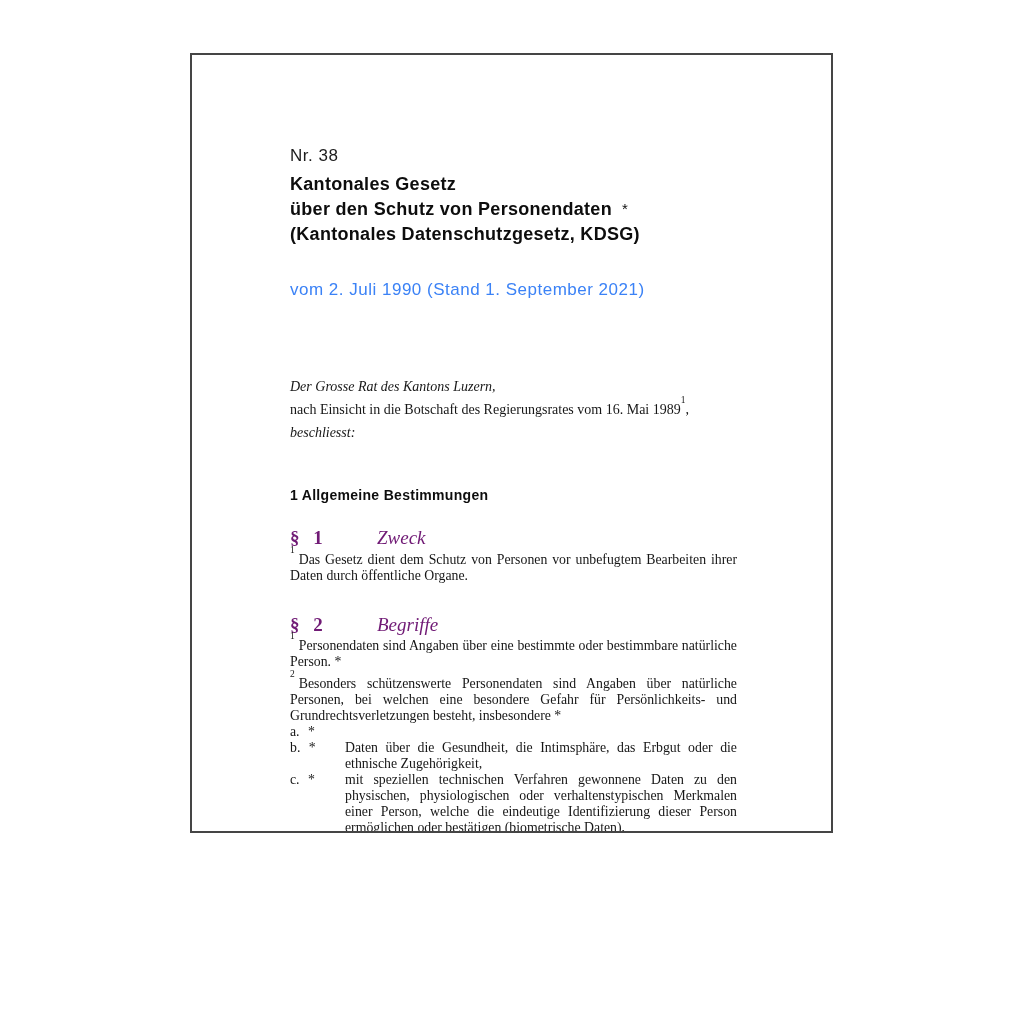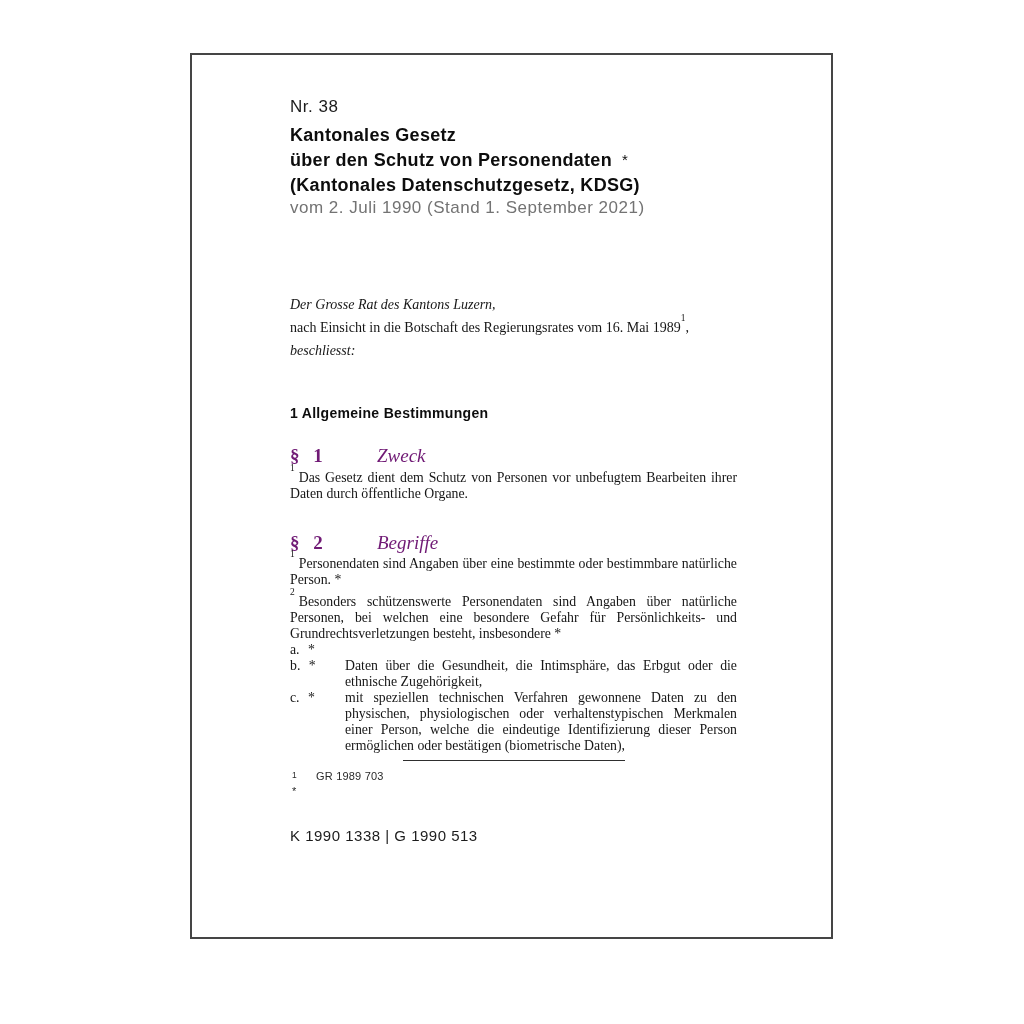--- a/index.html
+++ b/index.html
@@ -10,25 +10,25 @@
     height: 1024px;
     position: relative;
     font-family: "Liberation Sans", sans-serif;
     color: #141414;
   }
   .page {
     position: absolute;
     left: 190px;
     top: 53px;
     width: 643px;
-    height: 886px;
+    height: 780px;
     background: #ffffff;
     border: 2px solid #454545;
     box-sizing: border-box;
-    padding: 42px 94px 0 98px;
+    padding: 91px 94px 0 98px;
     overflow: hidden;
   }
   
   .doc-number {
     font-size: 17px;
     line-height: 20px;
     letter-spacing: 0.5px;
     color: #1c1c1c;
   }
   .doc-title {
@@ -40,24 +40,25 @@
     color: #0d0d0d;
   }
   .title-asterisk {
     font-weight: 400;
     font-size: 15px;
     margin-left: 10px;
     position: relative;
     top: -1px;
   }
   .date-line {
+    margin-top: 33px;
     font-size: 17px;
     line-height: 20px;
     letter-spacing: 0.5px;
-    color: #737373;
+    color: #3b82f6;
   }
   
   .preamble { margin-top: 79px; }
   .preamble p {
     margin: 0 0 8px 0;
     font-family: "Liberation Serif", serif;
     font-size: 14px;
     line-height: 15px;
     color: #161616;
   }

